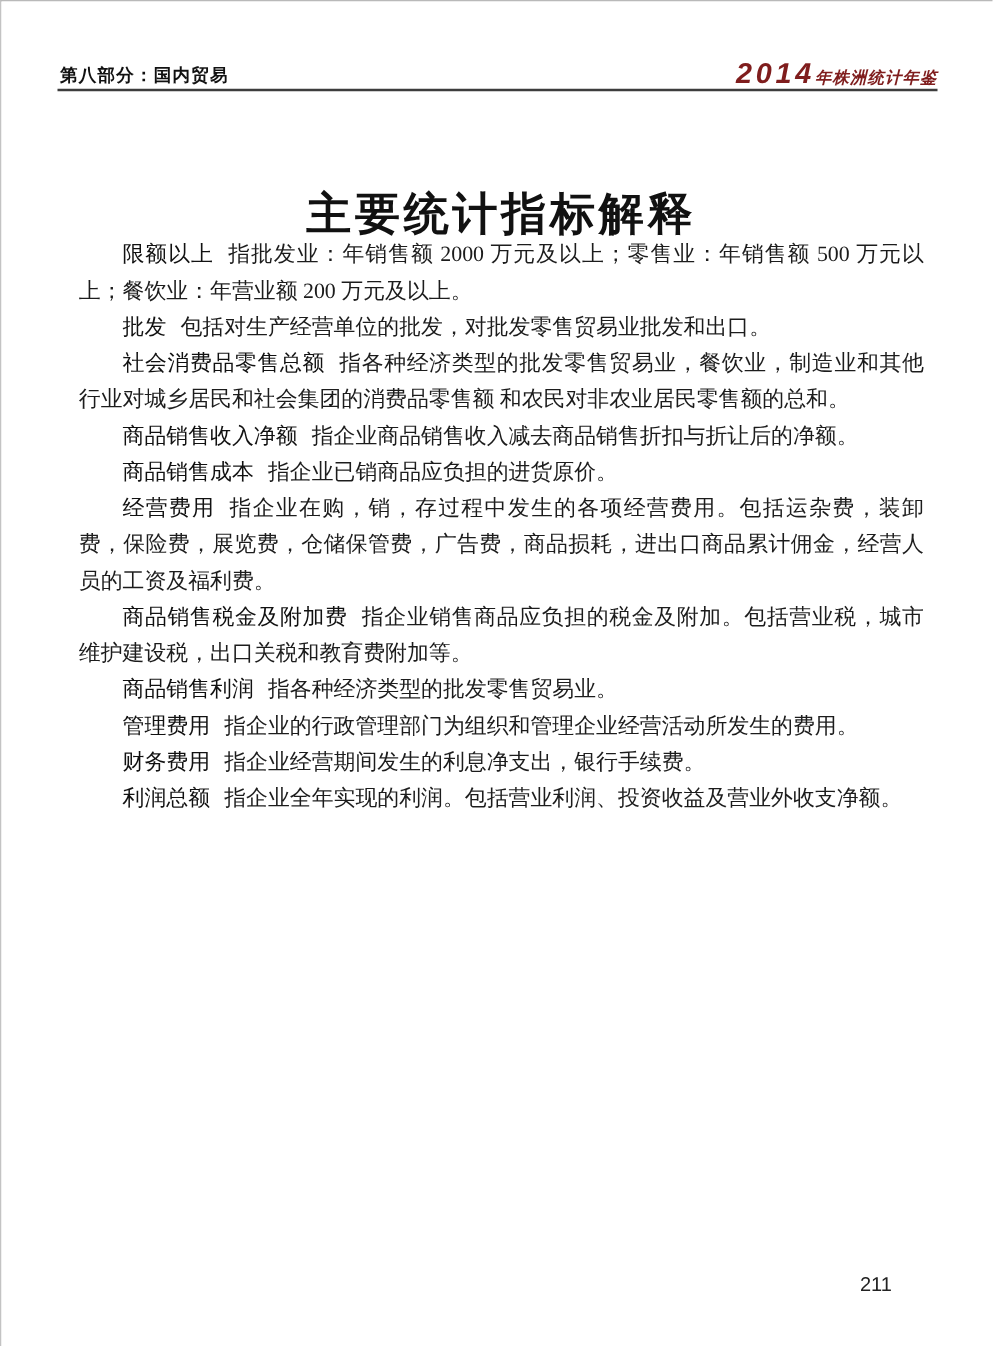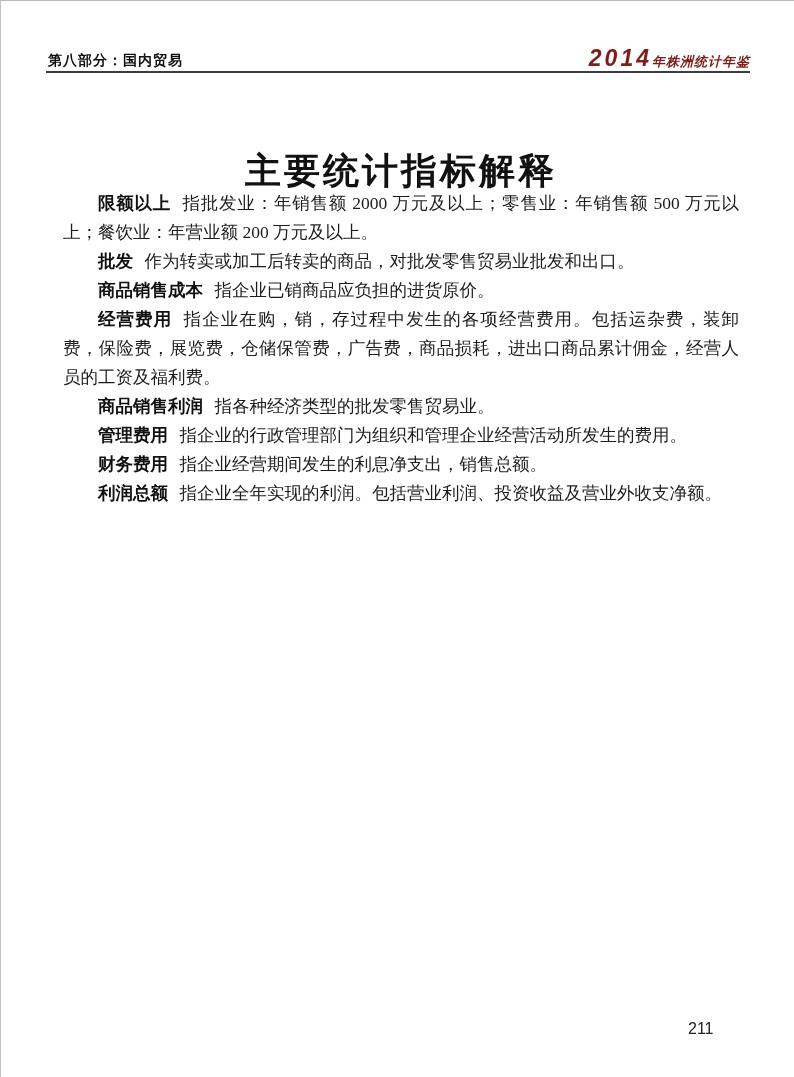--- a/index.html
+++ b/index.html
@@ -86,21 +86,21 @@
     line-height: 29px;
     text-align: justify;
     color: #1c1c1c;
   }
   .entry {
     margin: 0;
     text-indent: 2em;
   }
   .term {
     font-family: "Liberation Sans", "DejaVu Sans", sans-serif;
-    font-weight: bold;
+    font-weight: normal;
     margin-right: 0.65em;
     color: #111111;
   }
   
   .page-number {
     position: absolute;
     left: 688px;
     top: 1020px;
     font-family: "Liberation Sans", "DejaVu Sans", sans-serif;
     font-size: 16px;
@@ -120,32 +120,35 @@
 </div>
 <div class="header-rule"></div>
 
 <h1 class="doc-title">主要统计指标解释</h1>
 
 <div class="body-text" id="entries">
   <p class="entry"><span class="term">限额以上</span><span class="definition">指批发业：年销售额 2000 万元及以上；零售业：年销售额 500 万元以上；餐饮业：年营业额 200 万元及以上。</span></p>
 
 
 
-  <p class="entry"><span class="term">批发</span><span class="definition">作为转卖或加工后转卖的商品，对批发零售贸易业批发和出口。</span></p>
+  <p class="entry"><span class="term">批发</span><span class="definition">包括对生产经营单位的批发，对批发零售贸易业批发和出口。</span></p>
 
 
+  <p class="entry"><span class="term">社会消费品零售总额</span><span class="definition">指各种经济类型的批发零售贸易业，餐饮业，制造业和其他行业对城乡居民和社会集团的消费品零售额 和农民对非农业居民零售额的总和。</span></p>
 
+  <p class="entry"><span class="term">商品销售收入净额</span><span class="definition">指企业商品销售收入减去商品销售折扣与折让后的净额。</span></p>
 
   <p class="entry"><span class="term">商品销售成本</span><span class="definition">指企业已销商品应负担的进货原价。</span></p>
 
   <p class="entry"><span class="term">经营费用</span><span class="definition">指企业在购，销，存过程中发生的各项经营费用。包括运杂费，装卸费，保险费，展览费，仓储保管费，广告费，商品损耗，进出口商品累计佣金，经营人员的工资及福利费。</span></p>
 
+  <p class="entry"><span class="term">商品销售税金及附加费</span><span class="definition">指企业销售商品应负担的税金及附加。包括营业税，城市维护建设税，出口关税和教育费附加等。</span></p>
 
   <p class="entry"><span class="term">商品销售利润</span><span class="definition">指各种经济类型的批发零售贸易业。</span></p>
 
   <p class="entry"><span class="term">管理费用</span><span class="definition">指企业的行政管理部门为组织和管理企业经营活动所发生的费用。</span></p>
 
-  <p class="entry"><span class="term">财务费用</span><span class="definition">指企业经营期间发生的利息净支出，销售总额。</span></p>
+  <p class="entry"><span class="term">财务费用</span><span class="definition">指企业经营期间发生的利息净支出，银行手续费。</span></p>
 
   <p class="entry"><span class="term">利润总额</span><span class="definition">指企业全年实现的利润。包括营业利润、投资收益及营业外收支净额。</span></p>
 </div>
 
 <div class="page-number">211</div>
 
 </body></html>

